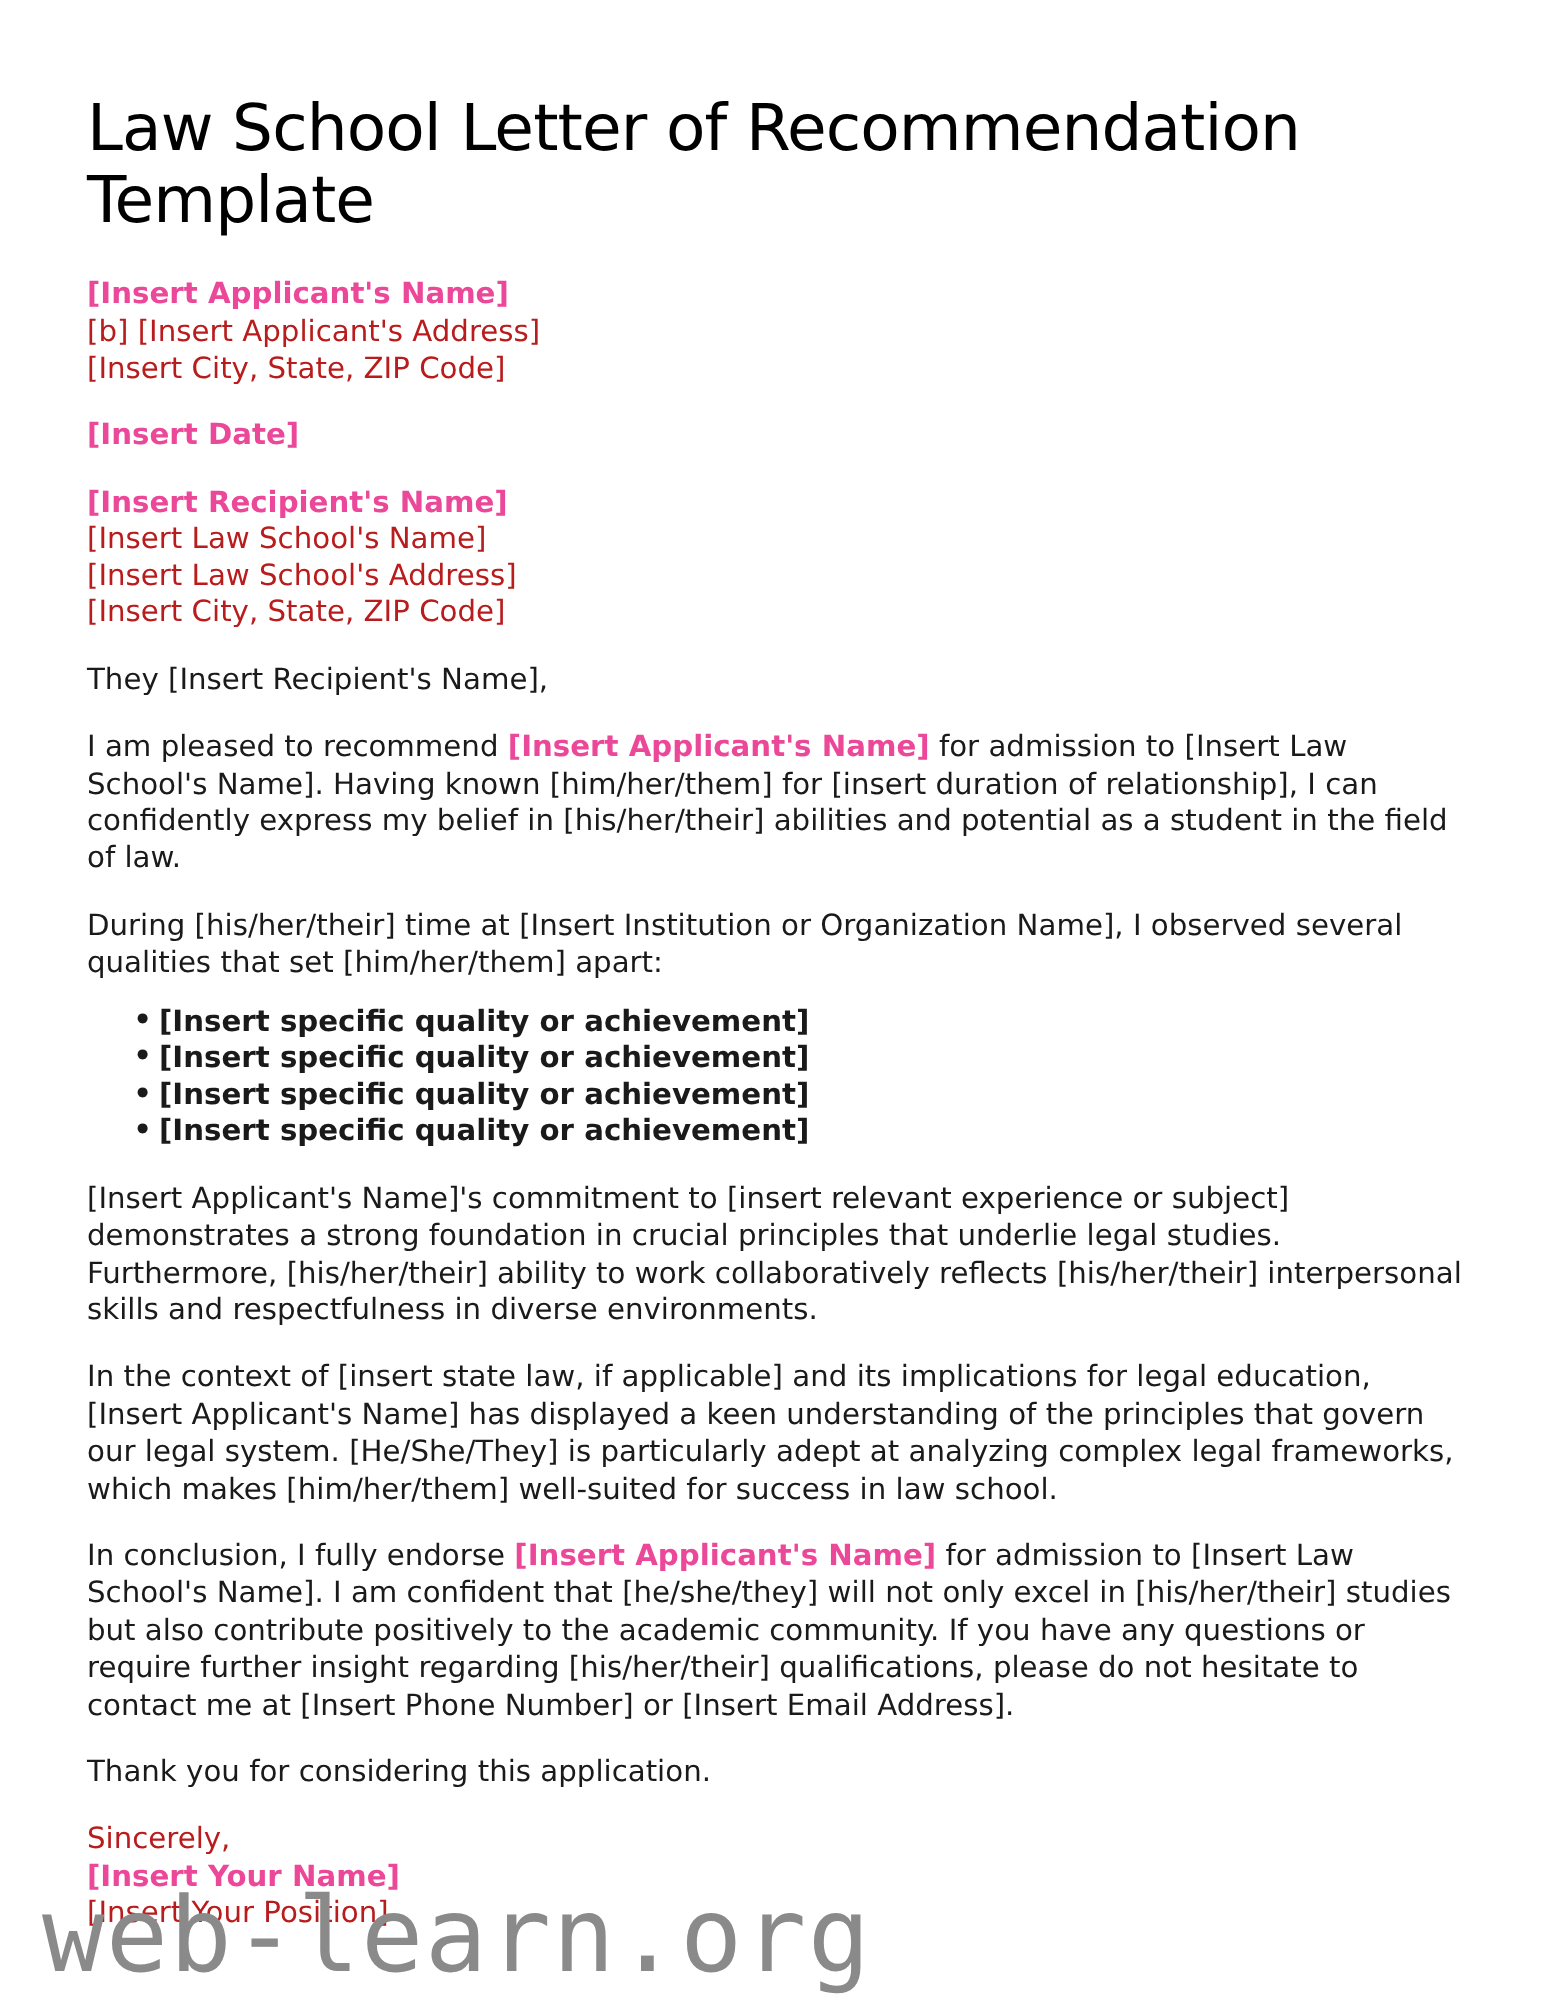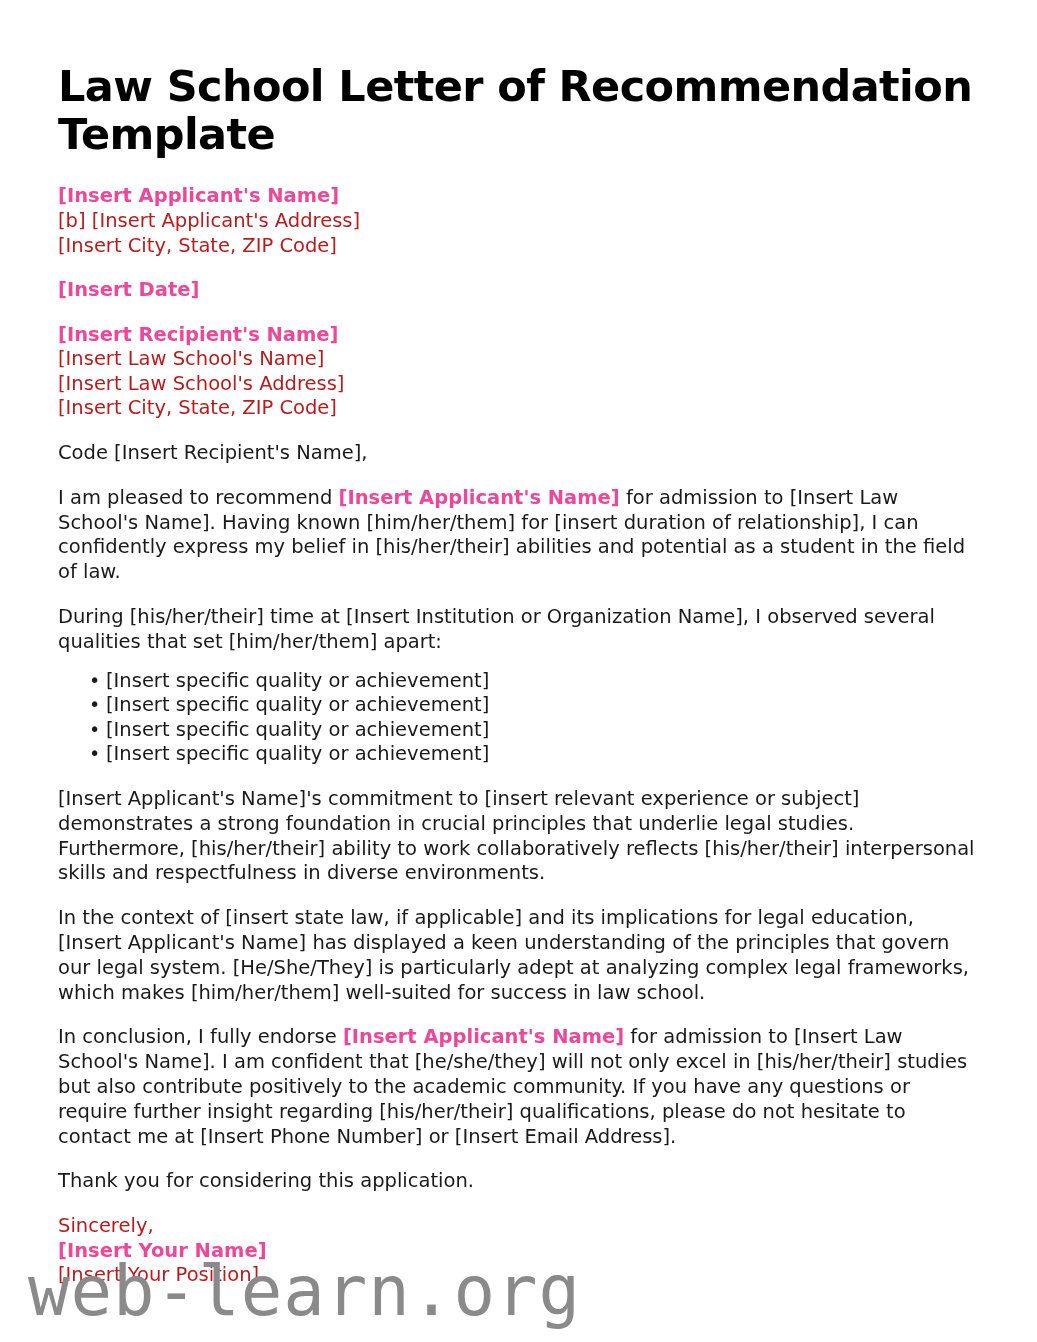--- a/index.html
+++ b/index.html
@@ -21,21 +21,21 @@
     box-sizing: border-box;
   }
   .doc {
     position: absolute;
     left: 58px;
     top: 62px;
     width: 922px;
   }
   .doc-title {
     font-size: 43px;
-    font-weight: 700;
+    font-weight: 400;
     line-height: 1.12;
     letter-spacing: -0.6px;
     margin: 0 0 26px 0;
     color: #000000;
   }
   .block {
     margin: 0 0 20px 0;
   }
   .line {
     font-size: 19.5px;
@@ -54,20 +54,21 @@
     margin: 0 0 20px 0;
     color: #1a1a1a;
   }
   p.para.tight {
     margin-bottom: 14px;
   }
   ul.bullets {
     list-style: none;
     margin: 0 0 20px 0;
     padding: 0;
+    font-weight: bold;
   }
   ul.bullets li {
     position: relative;
     font-size: 19.5px;
     line-height: 24.6px;
     color: #1a1a1a;
     padding-left: 48px;
     margin: 0;
   }
   ul.bullets li::before {
@@ -114,21 +115,21 @@
       <div class="line b">[Insert Date]</div>
     </div>
 
     <div class="block">
       <div class="line b">[Insert Recipient's Name]</div>
       <div class="line">[Insert Law School's Name]</div>
       <div class="line">[Insert Law School's Address]</div>
       <div class="line">[Insert City, State, ZIP Code]</div>
     </div>
 
-    <p class="para">Code [Insert Recipient's Name],</p>
+    <p class="para">They [Insert Recipient's Name],</p>
 
     <p class="para"><span>I am pleased to recommend </span><span class="bold">[Insert Applicant's Name]</span><span> for admission to [Insert Law School's Name]. Having known [him/her/them] for [insert duration of relationship], I can confidently express my belief in [his/her/their] abilities and potential as a student in the field of law.</span></p>
 
     <p class="para tight">During [his/her/their] time at [Insert Institution or Organization Name], I observed several qualities that set [him/her/them] apart:</p>
 
     <ul class="bullets">
       <li>[Insert specific quality or achievement]</li>
       <li>[Insert specific quality or achievement]</li>
       <li>[Insert specific quality or achievement]</li>
       <li>[Insert specific quality or achievement]</li>

